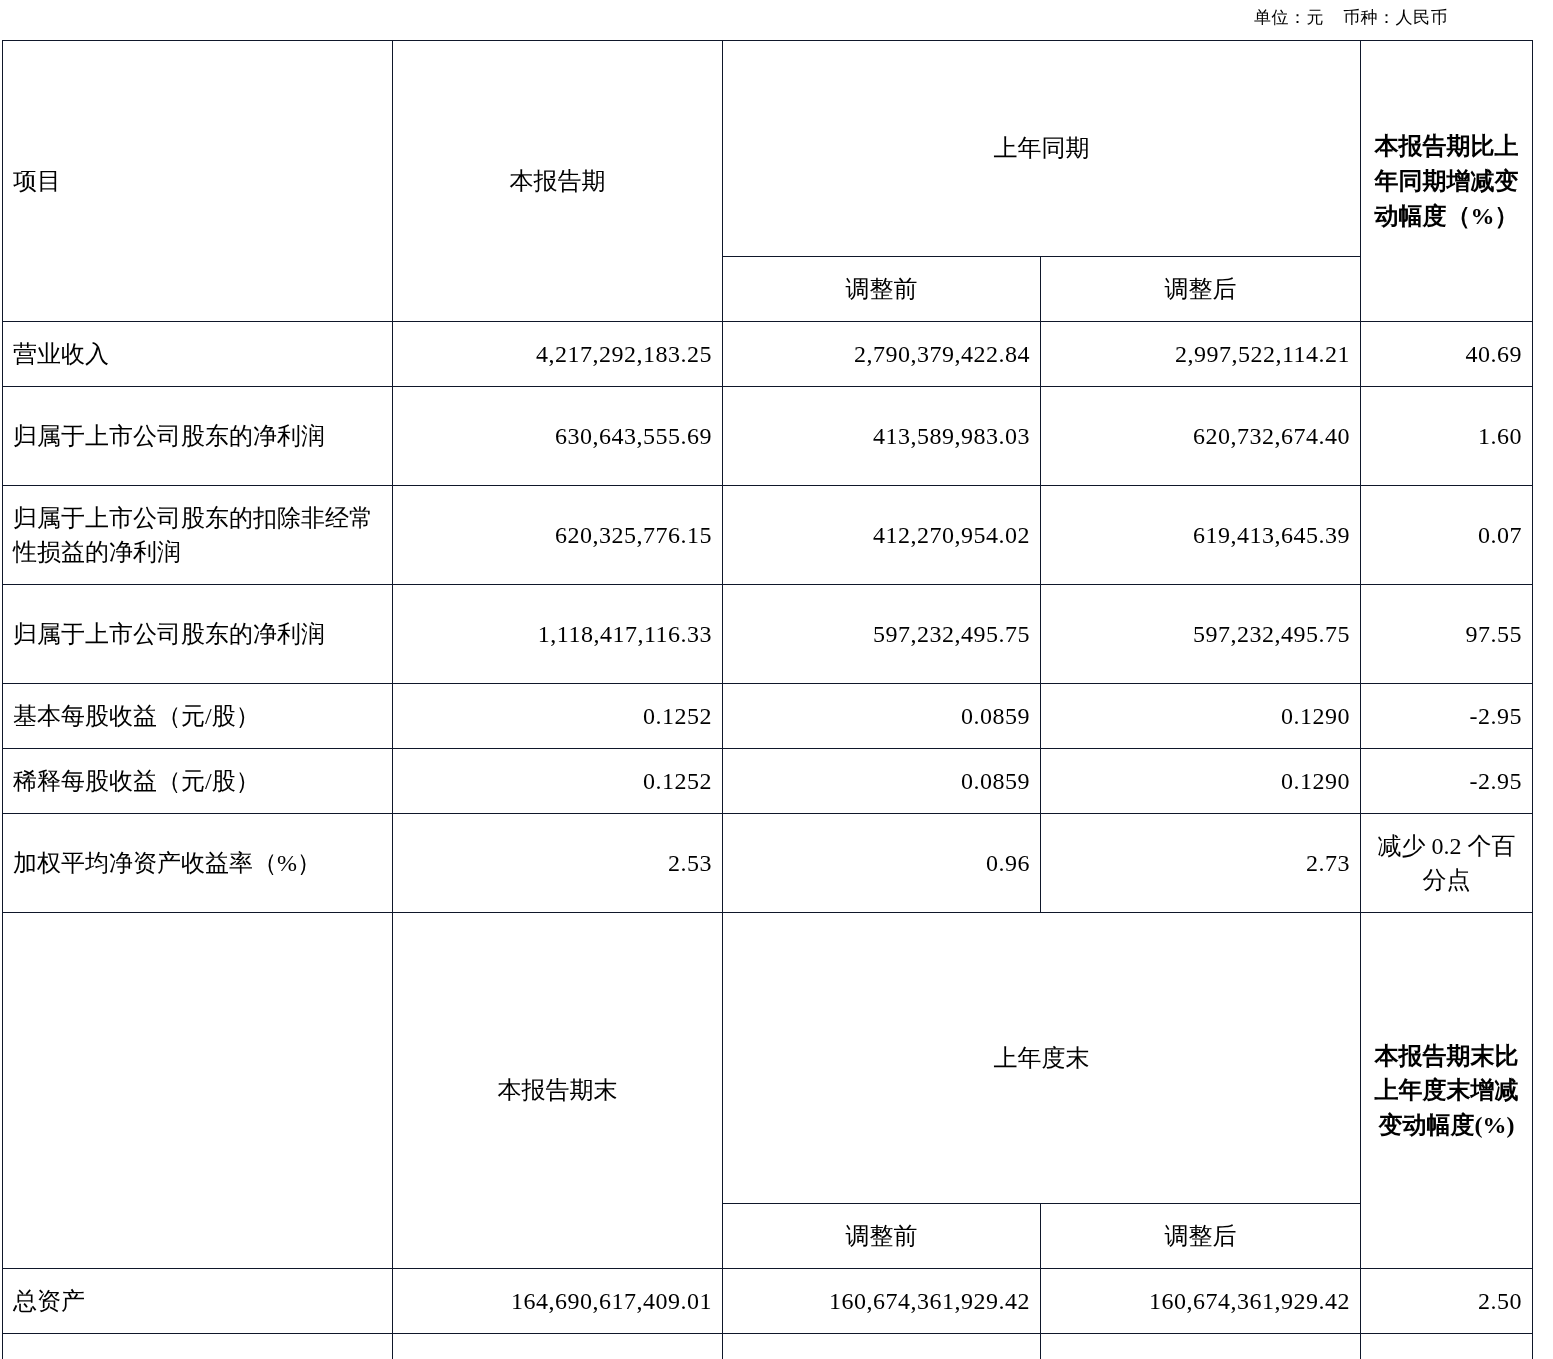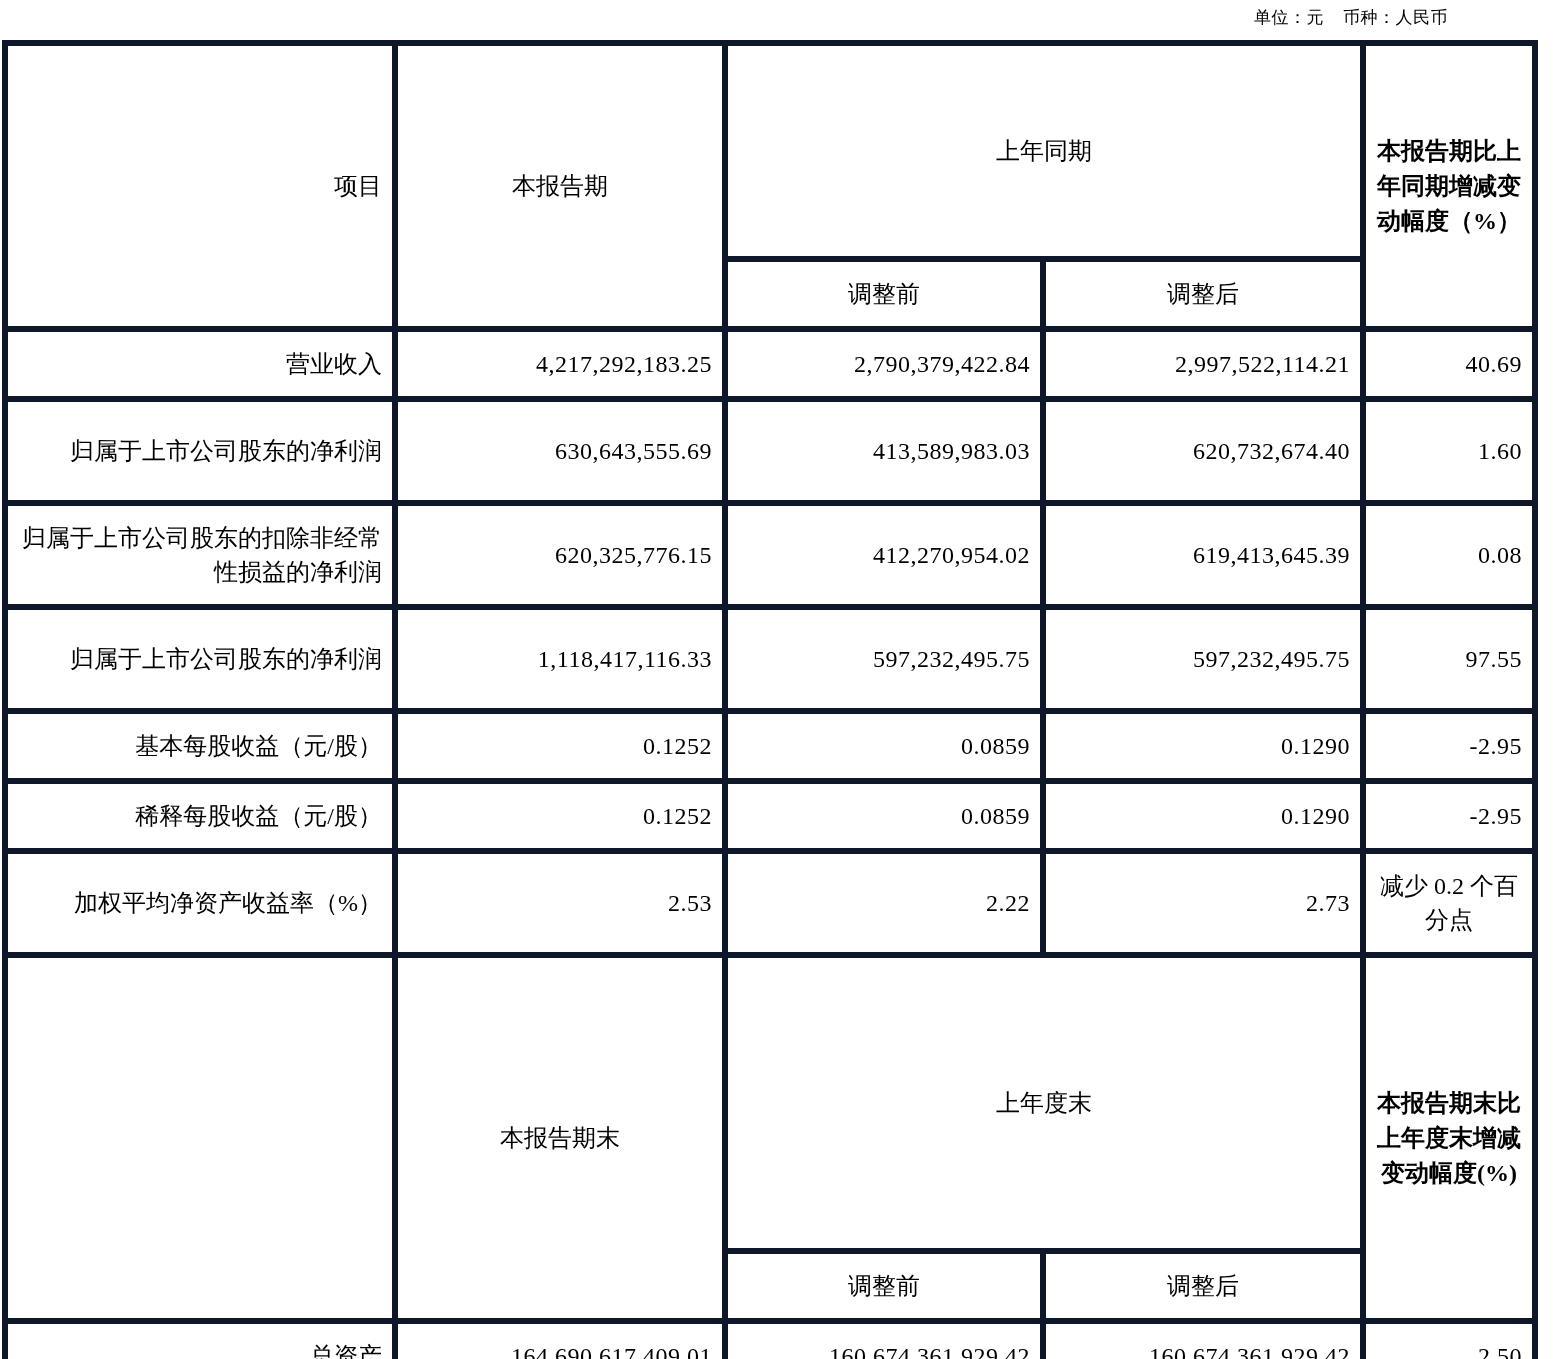--- a/index.html
+++ b/index.html
@@ -29,33 +29,33 @@
     white-space: pre;
   }
   table.fin {
     border-collapse: collapse;
     width: 1530px;
     margin: 0 0 0 2px;
     table-layout: fixed;
     font-size: 24px;
   }
   table.fin td {
-    border: 6px solid #0f172a;
+    border: 1px solid #0f172a;
     padding: 6px 10px;
     vertical-align: middle;
     line-height: 1.45;
     word-break: break-all;
   }
   .c-item   { width: 390px; }
   .c-cur    { width: 330px; }
   .c-prev1  { width: 318px; }
   .c-prev2  { width: 320px; }
   .c-chg    { width: 172px; }
 
-  .left   { text-align: right; }
+  .left   { text-align: left; }
   .center { text-align: center; }
   .right  { text-align: right; padding-right: 16px; }
 
   .hdr-tall { height: 268px; }
 
   .vert-narrow {
     
     line-height: 1.5;
     font-weight: bold;
   }
@@ -107,21 +107,21 @@
         <td class="right num">630,643,555.69</td>
         <td class="right num">413,589,983.03</td>
         <td class="right num">620,732,674.40</td>
         <td class="right num">1.60</td>
       </tr>
       <tr class="row-tall">
         <td class="left">归属于上市公司股东的扣除非经常性损益的净利润</td>
         <td class="right num">620,325,776.15</td>
         <td class="right num">412,270,954.02</td>
         <td class="right num">619,413,645.39</td>
-        <td class="right num">0.08</td>
+        <td class="right num">0.07</td>
       </tr>
       <tr class="row-tall">
         <td class="left">归属于上市公司股东的净利润</td>
         <td class="right num">1,118,417,116.33</td>
         <td class="right num">597,232,495.75</td>
         <td class="right num">597,232,495.75</td>
         <td class="right num">97.55</td>
       </tr>
       <tr class="row-short">
         <td class="left">基本每股收益（元/股）</td>
@@ -133,21 +133,21 @@
       <tr class="row-short">
         <td class="left">稀释每股收益（元/股）</td>
         <td class="right num">0.1252</td>
         <td class="right num">0.0859</td>
         <td class="right num">0.1290</td>
         <td class="right num">-2.95</td>
       </tr>
       <tr class="row-tall">
         <td class="left">加权平均净资产收益率（%）</td>
         <td class="right num">2.53</td>
-        <td class="right num">2.22</td>
+        <td class="right num">0.96</td>
         <td class="right num">2.73</td>
         <td class="center">减少 0.2 个百分点</td>
       </tr>
 
       <tr class="block2-hdr">
         <td class="left" rowspan="2"></td>
         <td class="center" rowspan="2">本报告期末</td>
         <td class="center" colspan="2">上年度末</td>
         <td class="center vert-narrow" rowspan="2">本报告期末比上年度末增减变动幅度(%)</td>
       </tr>

